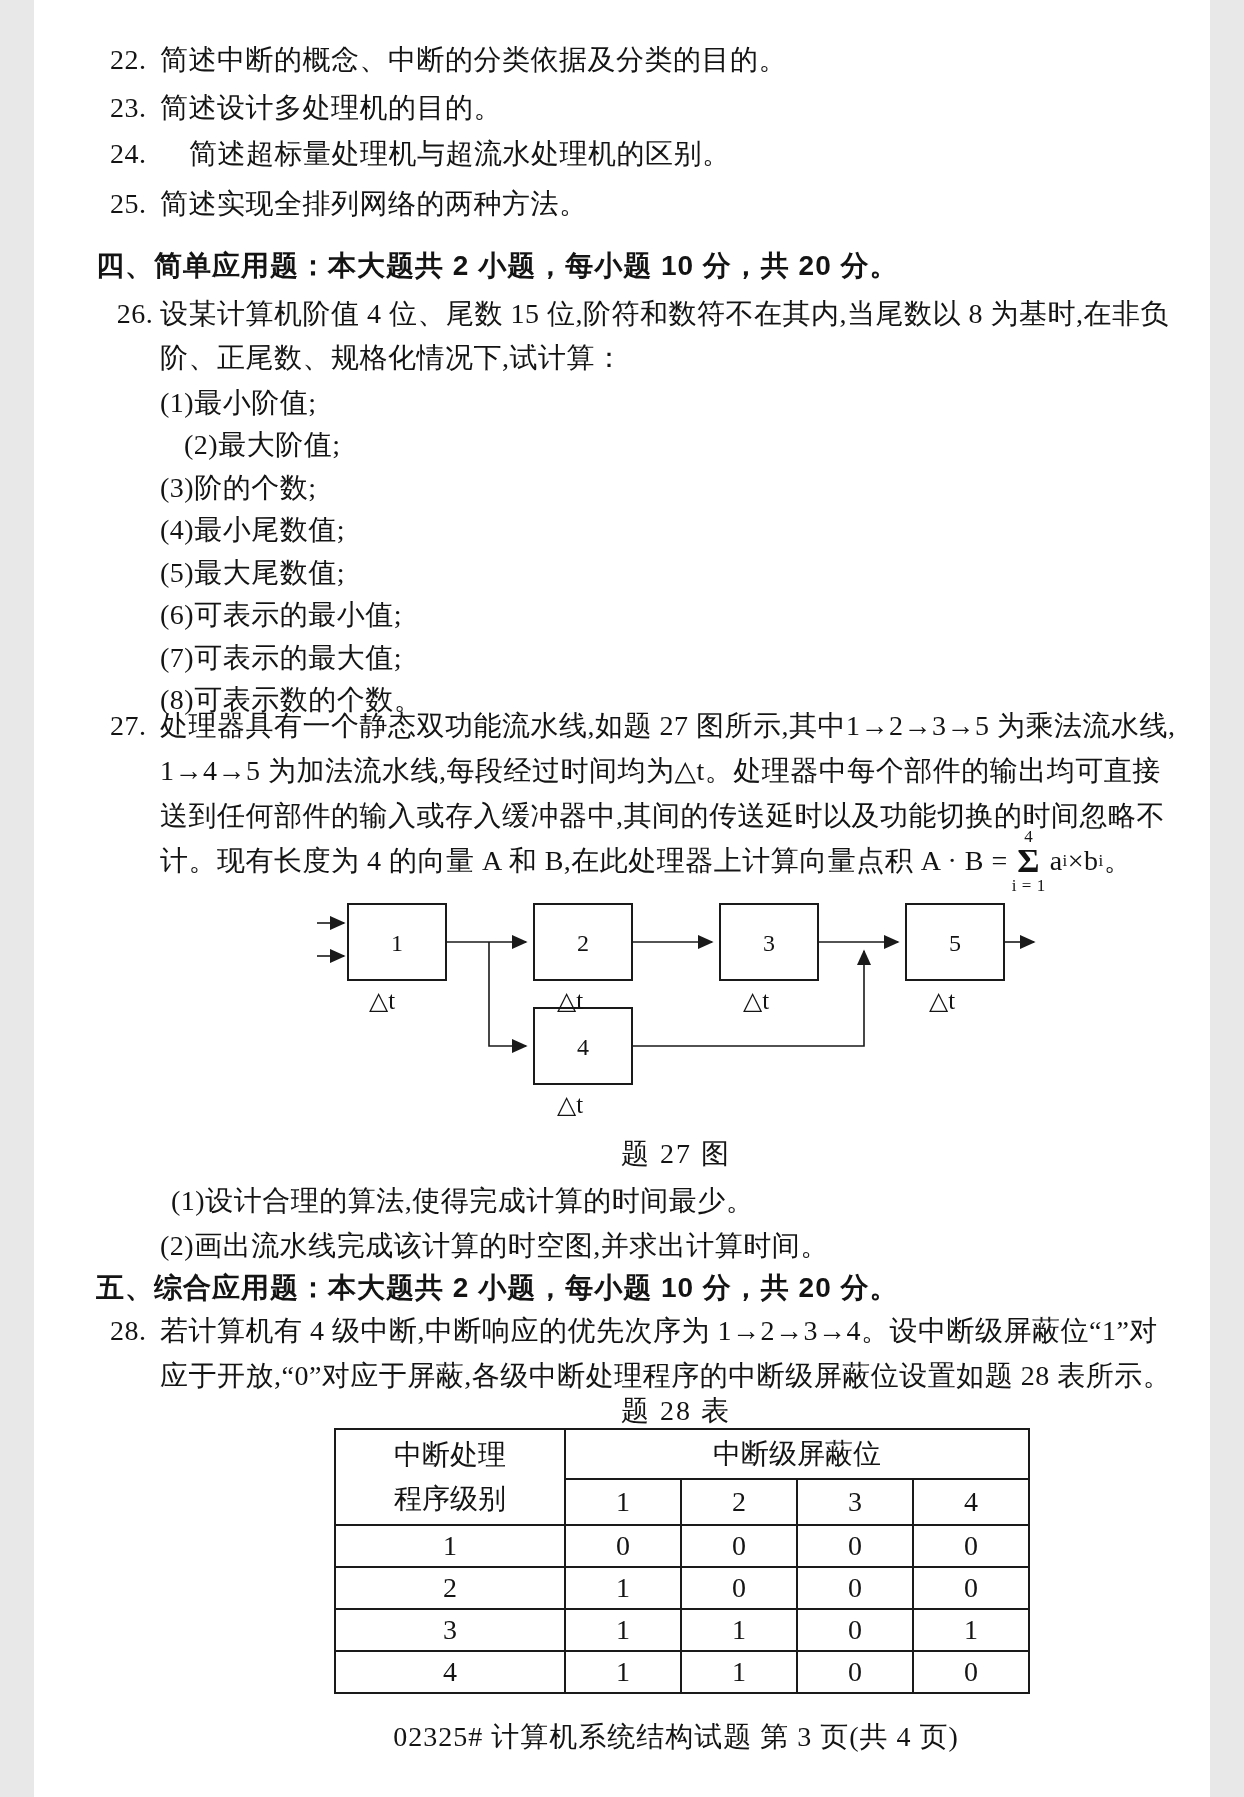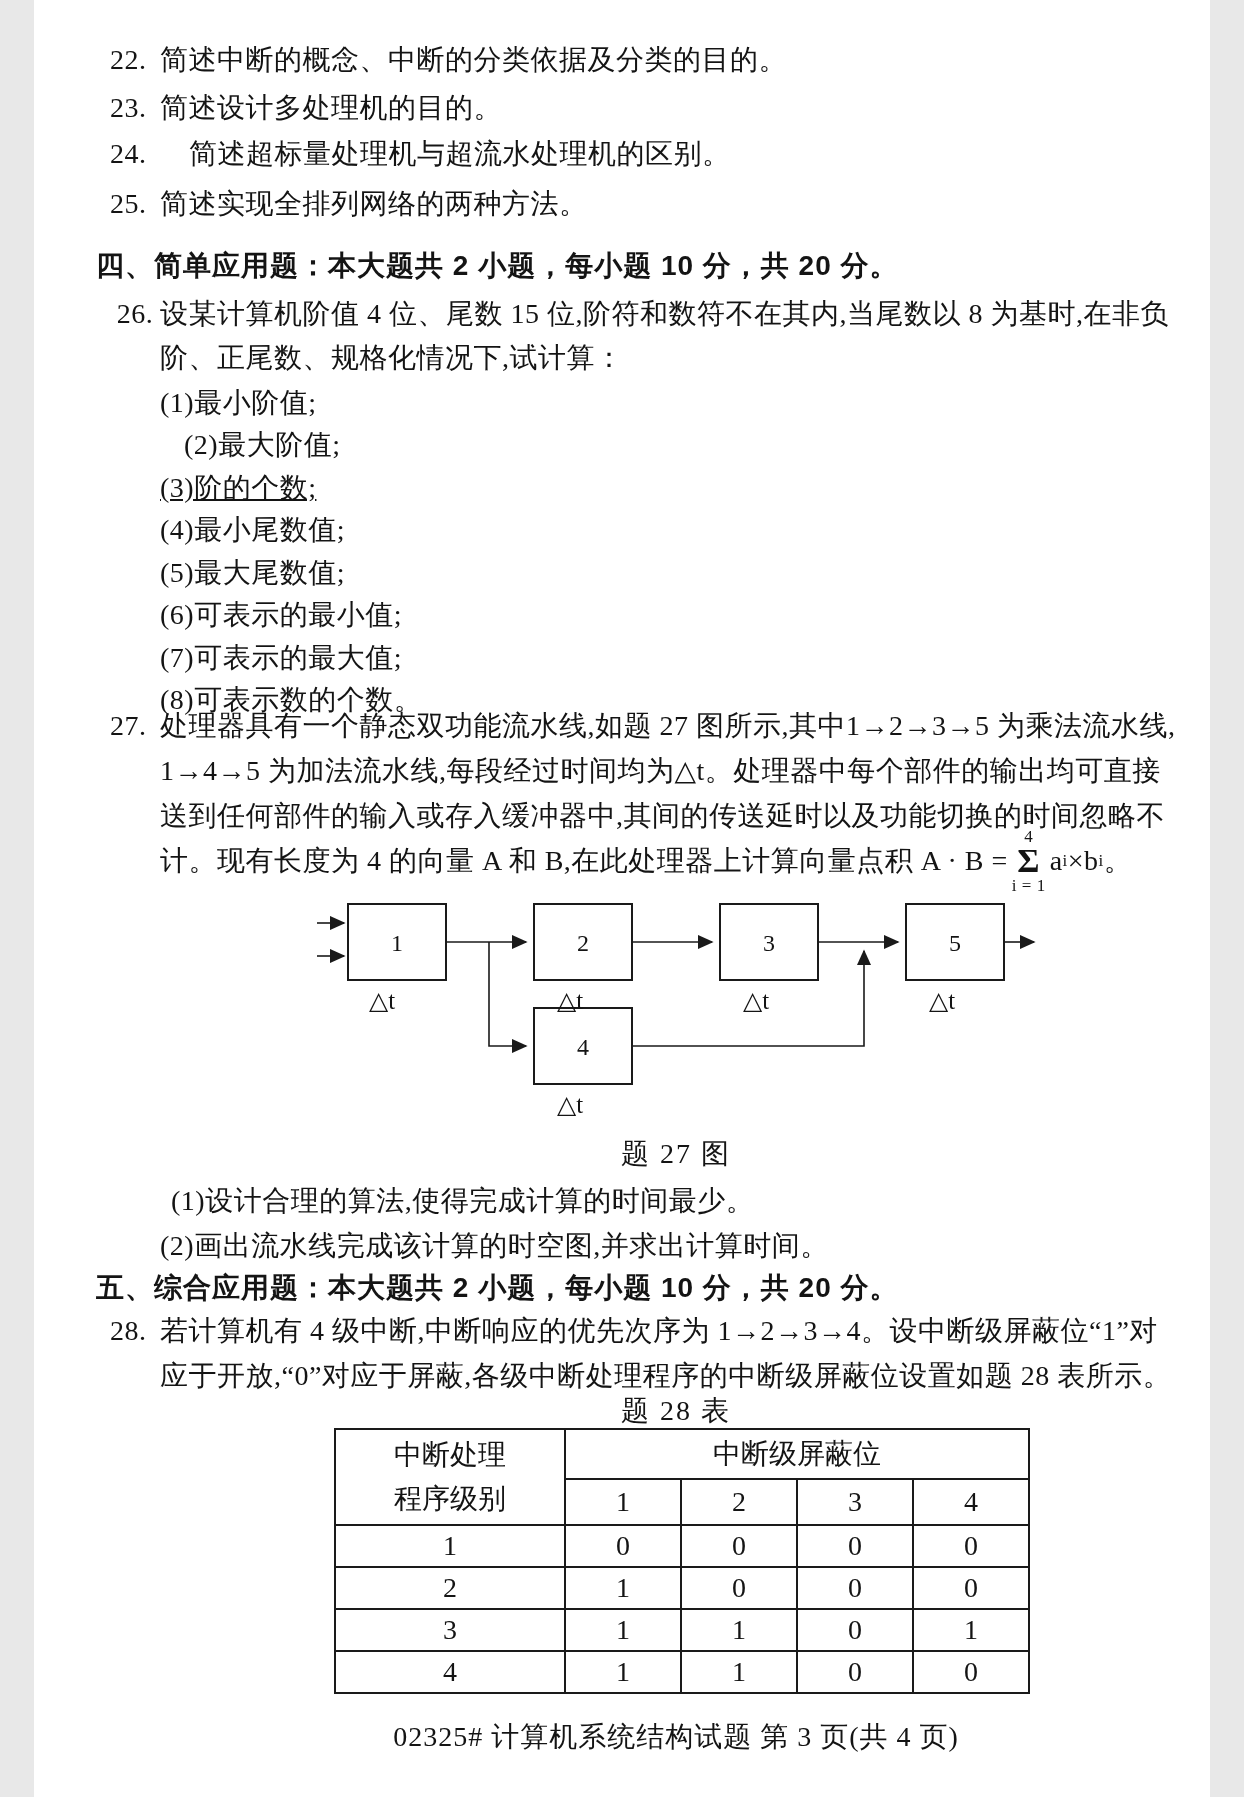--- a/index.html
+++ b/index.html
@@ -60,21 +60,21 @@
 
   <div class="line sec" style="left:62px;top:248px;">四、简单应用题：本大题共 2 小题，每小题 10 分，共 20 分。</div>
 
   <div class="line qrow" style="left:76px;top:296px;text-align:center;">
     <span class="qnum">26.</span>
     <span>设某计算机阶值 4 位、尾数 15 位,阶符和数符不在其内,当尾数以 8 为基时,在非负</span>
   </div>
   <div class="line" style="left:126px;top:340px;">阶、正尾数、规格化情况下,试计算：</div>
   <div class="line" style="left:126px;top:385px;">(1)最小阶值;</div>
   <div class="line" style="left:126px;top:427px;margin-left:24px;">(2)最大阶值;</div>
-  <div class="line" style="left:126px;top:470px;text-decoration:underline;">(3)阶的个数;</div>
+  <div class="line" style="left:126px;top:470px;">(3)阶的个数;</div>
   <div class="line" style="left:126px;top:512px;">(4)最小尾数值;</div>
   <div class="line" style="left:126px;top:555px;">(5)最大尾数值;</div>
   <div class="line" style="left:126px;top:597px;">(6)可表示的最小值;</div>
   <div class="line" style="left:126px;top:640px;">(7)可表示的最大值;</div>
   <div class="line" style="left:126px;top:682px;">(8)可表示数的个数。</div>
 
   <div class="line qrow" style="left:76px;top:708px;">
     <span class="qnum">27.</span>
     <span>处理器具有一个静态双功能流水线,如题 27 图所示,其中1→2→3→5 为乘法流水线,</span>
   </div>

